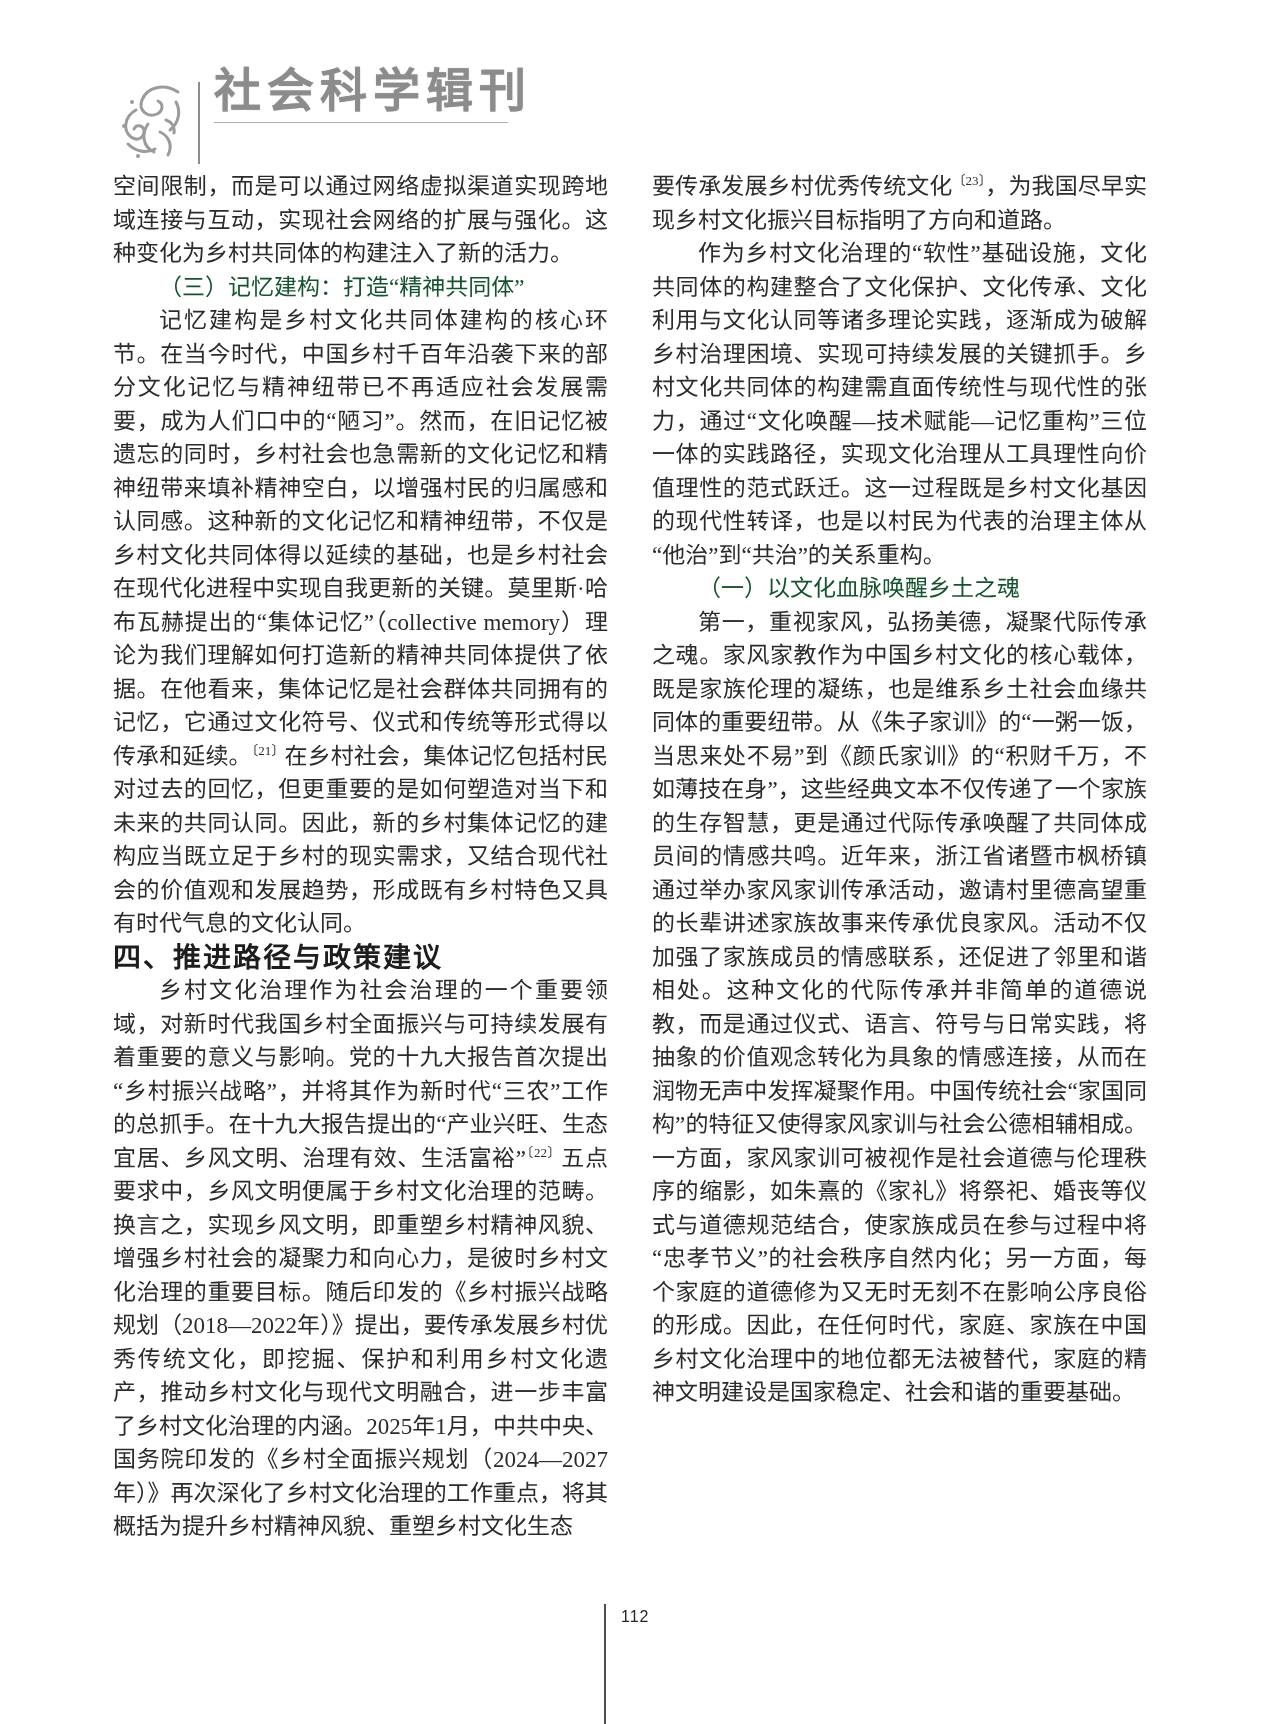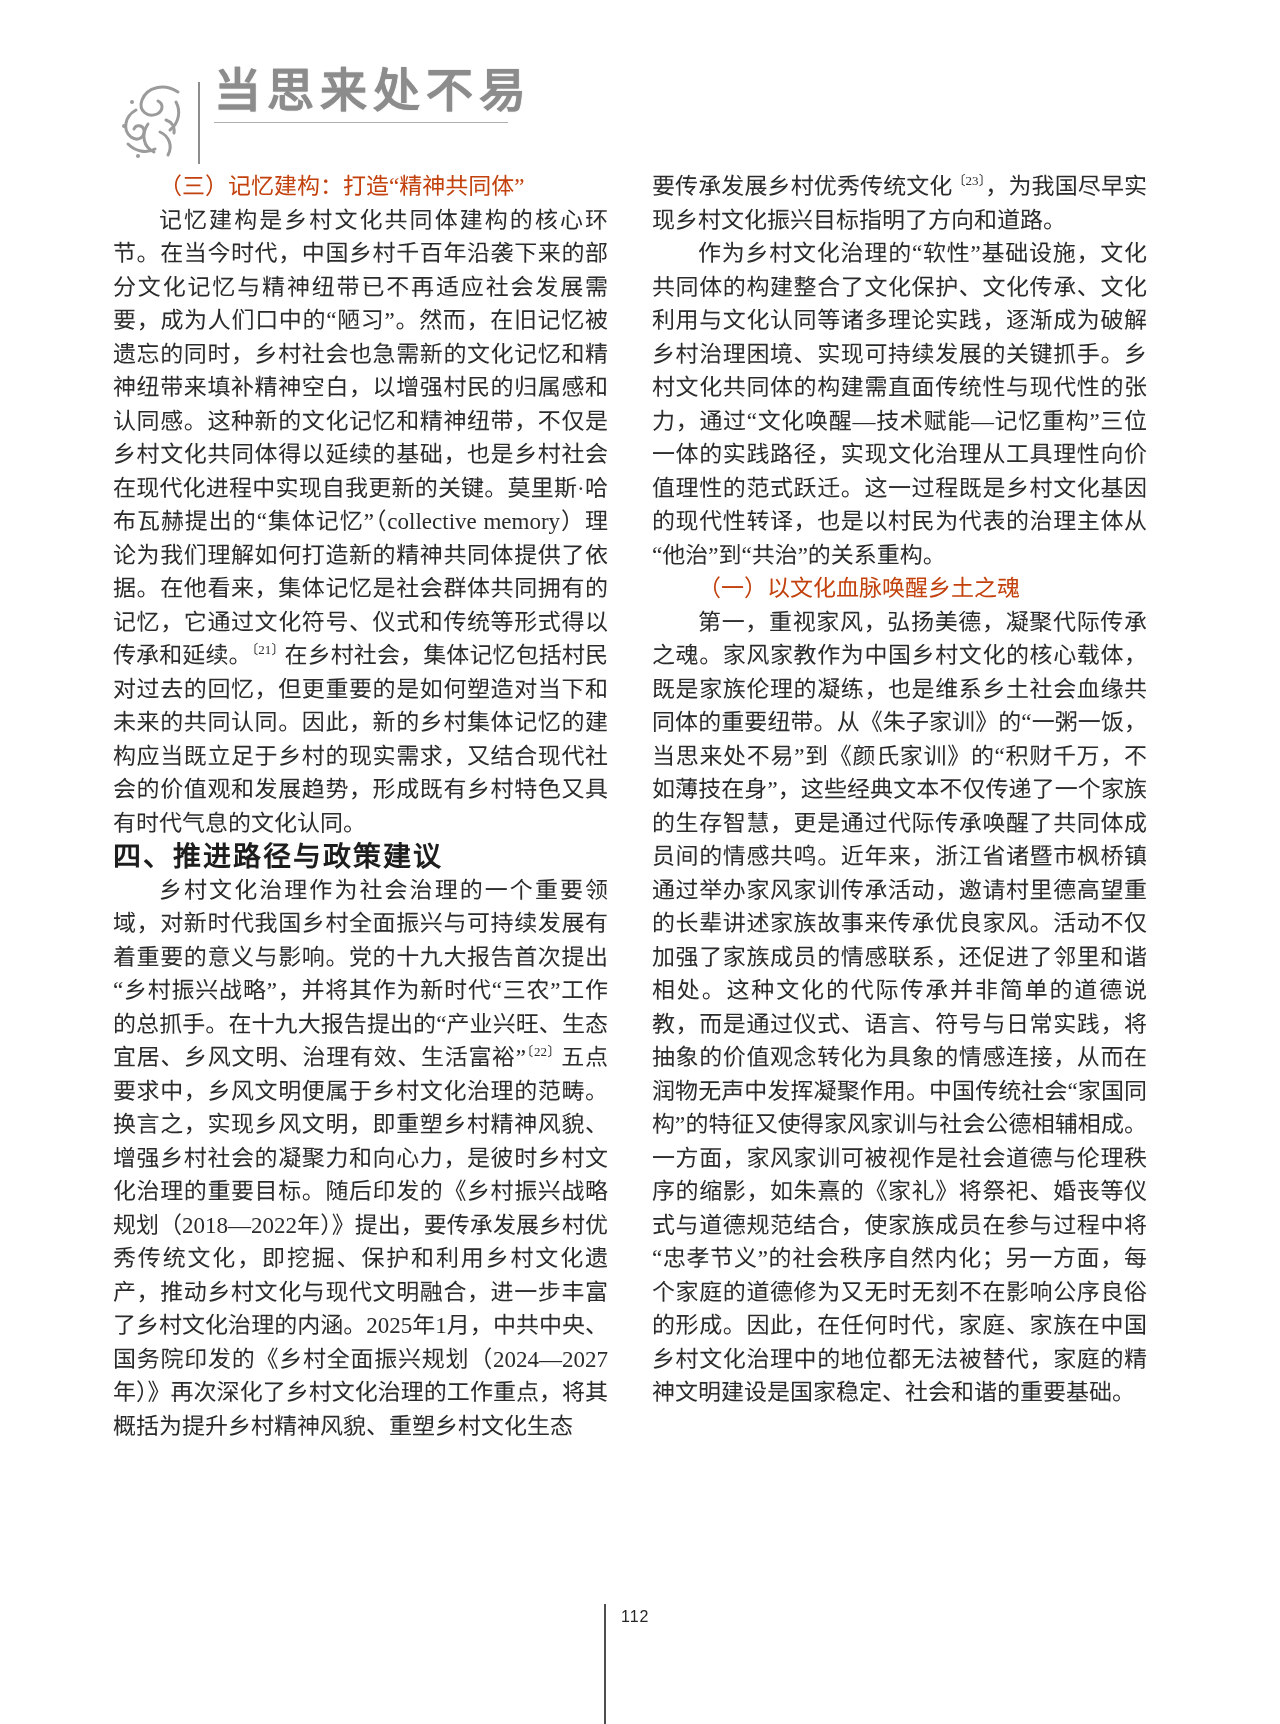--- a/index.html
+++ b/index.html
@@ -24,21 +24,21 @@
     font-size:21px; color:#8a8a8a; margin-top:4px; letter-spacing:1px; white-space:nowrap;
   }
   
   .columns { position:absolute; left:113px; top:170px; width:1034px; display:flex; gap:44px; }
   .col {
     width:495px; font-size:23px; line-height:33.5px; color:#2b2b2b;
     text-align:justify; text-justify:inter-ideograph;
   }
   .col p { margin:0; }
   p.indent { text-indent:2em; }
-  .sub-heading { text-indent:2em; color:#c2410c; }
+  .sub-heading { text-indent:2em; color:#14532d; }
   .section-heading {
     font-family:"Liberation Sans","DejaVu Sans",sans-serif;
     font-weight:bold; font-size:28px; color:#1d1d1d;
     text-align:left; letter-spacing:2px; margin:20px 0 16px 0; text-indent:0;
   }
   sup.ref { font-size:13px; line-height:0; vertical-align:super; letter-spacing:0; }
   
   .footer-rule { position:absolute; left:604px; top:1604px; width:2px; height:120px; background:#4f4f4f; }
   .page-number {
     position:absolute; left:621px; top:1608px;
@@ -63,28 +63,29 @@
         <path d="M54 42 C60 44 63 49 62 55"></path>
       </g>
       <g fill="#9b9b9b">
         <circle cx="20" cy="24" r="2"></circle>
           <circle cx="12" cy="48" r="2"></circle>
           <circle cx="26" cy="78" r="2"></circle>
       </g>
     </svg>
     <div class="header-divider"></div>
     <div class="header-text">
-      <div class="journal-title">当思来处不易</div>
+      <div class="journal-title">社会科学辑刊</div>
       <div class="title-rule"></div>
     </div>
   </div>
 
   <div class="columns">
 
     <div class="col">
+      <p>空间限制，而是可以通过网络虚拟渠道实现跨地域连接与互动，实现社会网络的扩展与强化。这种变化为乡村共同体的构建注入了新的活力。</p>
       <p class="sub-heading">（三）记忆建构：打造“精神共同体”</p>
       <p class="indent"><span>记忆建构是乡村文化共同体建构的核心环节。在当今时代，中国乡村千百年沿袭下来的部分文化记忆与精神纽带已不再适应社会发展需要，成为人们口中的“陋习”。然而，在旧记忆被遗忘的同时，乡村社会也急需新的文化记忆和精神纽带来填补精神空白，以增强村民的归属感和认同感。这种新的文化记忆和精神纽带，不仅是乡村文化共同体得以延续的基础，也是乡村社会在现代化进程中实现自我更新的关键。莫里斯·哈布瓦赫提出的“集体记忆”（collective memory）理论为我们理解如何打造新的精神共同体提供了依据。在他看来，集体记忆是社会群体共同拥有的记忆，它通过文化符号、仪式和传统等形式得以传承和延续。</span><sup class="ref">〔21〕</sup><span>在乡村社会，集体记忆包括村民对过去的回忆，但更重要的是如何塑造对当下和未来的共同认同。因此，新的乡村集体记忆的建构应当既立足于乡村的现实需求，又结合现代社会的价值观和发展趋势，形成既有乡村特色又具有时代气息的文化认同。</span></p>
       <p class="section-heading">四、推进路径与政策建议</p>
       <p class="indent"><span>乡村文化治理作为社会治理的一个重要领域，对新时代我国乡村全面振兴与可持续发展有着重要的意义与影响。党的十九大报告首次提出“乡村振兴战略”，并将其作为新时代“三农”工作的总抓手。在十九大报告提出的“产业兴旺、生态宜居、乡风文明、治理有效、生活富裕”</span><sup class="ref">〔22〕</sup><span>五点要求中，乡风文明便属于乡村文化治理的范畴。换言之，实现乡风文明，即重塑乡村精神风貌、增强乡村社会的凝聚力和向心力，是彼时乡村文化治理的重要目标。随后印发的《乡村振兴战略规划（2018—2022年）》提出，要传承发展乡村优秀传统文化，即挖掘、保护和利用乡村文化遗产，推动乡村文化与现代文明融合，进一步丰富了乡村文化治理的内涵。2025年1月，中共中央、国务院印发的《乡村全面振兴规划（2024—2027年）》再次深化了乡村文化治理的工作重点，将其概括为提升乡村精神风貌、重塑乡村文化生态</span></p>
     </div>
 
     <div class="col">
       <p><span>要传承发展乡村优秀传统文化</span><sup class="ref">〔23〕</sup><span>，为我国尽早实现乡村文化振兴目标指明了方向和道路。</span></p>
       <p class="indent">作为乡村文化治理的“软性”基础设施，文化共同体的构建整合了文化保护、文化传承、文化利用与文化认同等诸多理论实践，逐渐成为破解乡村治理困境、实现可持续发展的关键抓手。乡村文化共同体的构建需直面传统性与现代性的张力，通过“文化唤醒—技术赋能—记忆重构”三位一体的实践路径，实现文化治理从工具理性向价值理性的范式跃迁。这一过程既是乡村文化基因的现代性转译，也是以村民为代表的治理主体从“他治”到“共治”的关系重构。</p>
       <p class="sub-heading">（一）以文化血脉唤醒乡土之魂</p>

